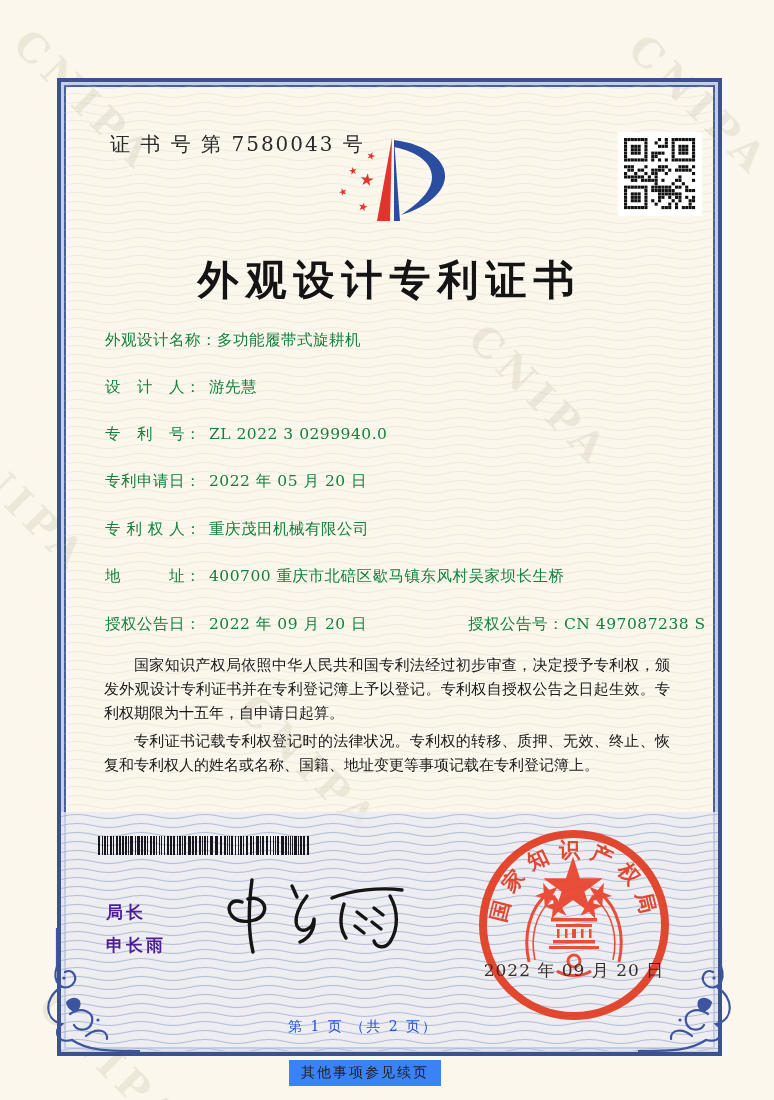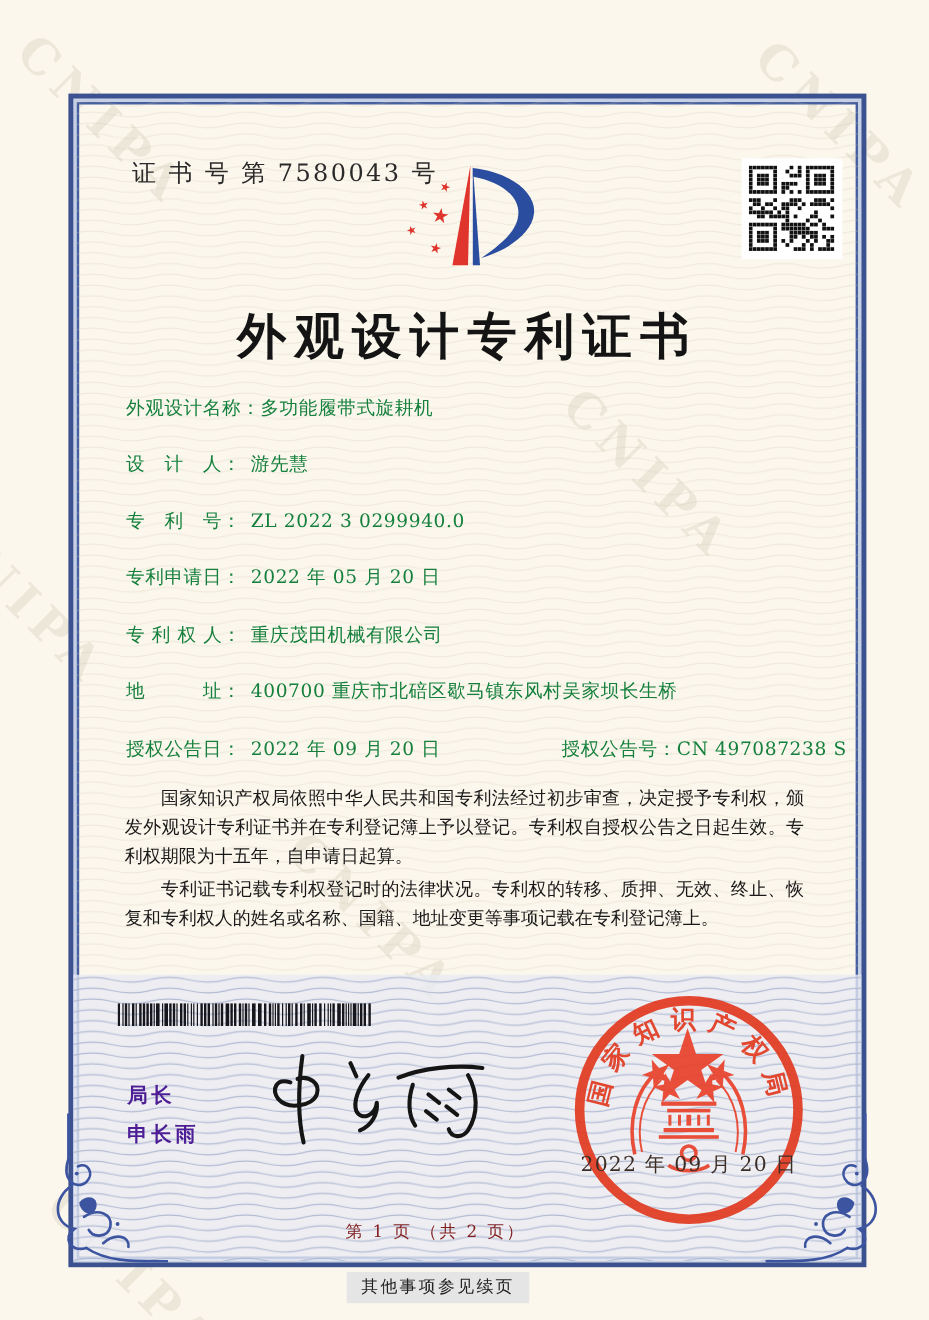--- a/index.html
+++ b/index.html
@@ -29,22 +29,22 @@
   .grant2{position:absolute;left:363px;top:0;}
   .paras{position:absolute;left:100px;top:649px;width:574px;font-size:15px;line-height:24px;
          text-align:justify;color:#191919;}
   .paras p{margin:4px;text-indent:2em;}
   .barcode{position:absolute;left:98px;top:836px;}
   .director{position:absolute;left:106px;font-family:"DejaVu Sans","Liberation Sans",sans-serif;
             font-size:17px;letter-spacing:3px;color:#4c1d95;font-weight:700;}
   .sig{position:absolute;left:222px;top:872px;}
   .seal{position:absolute;left:469px;top:820px;}
   .pagenum{position:absolute;left:57px;width:612px;top:1018px;text-align:center;
-           font-size:14px;letter-spacing:2px;color:#7f1d1d;}
-  .note{position:absolute;left:289px;top:1060px;background:#e5e5e5;padding:4px 12px;
+           font-size:14px;letter-spacing:2px;color:#1d4ed8;}
+  .note{position:absolute;left:289px;top:1060px;background:#3b82f6;padding:4px 12px;
         font-size:14px;letter-spacing:2px;color:#222;}
 </style>
 </head>
 <body>
 
 <div class="page">
 
   <span class="wm" style="left:85px;top:100px">CNIPA</span>
   <span class="wm" style="left:700px;top:105px">CNIPA</span>
   <span class="wm" style="left:540px;top:395px">CNIPA</span>

